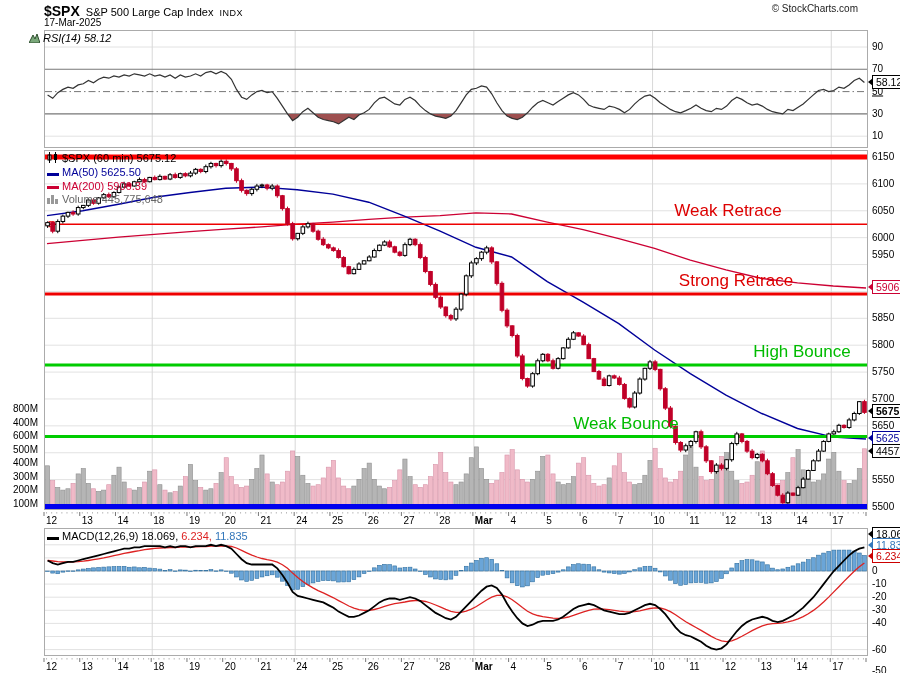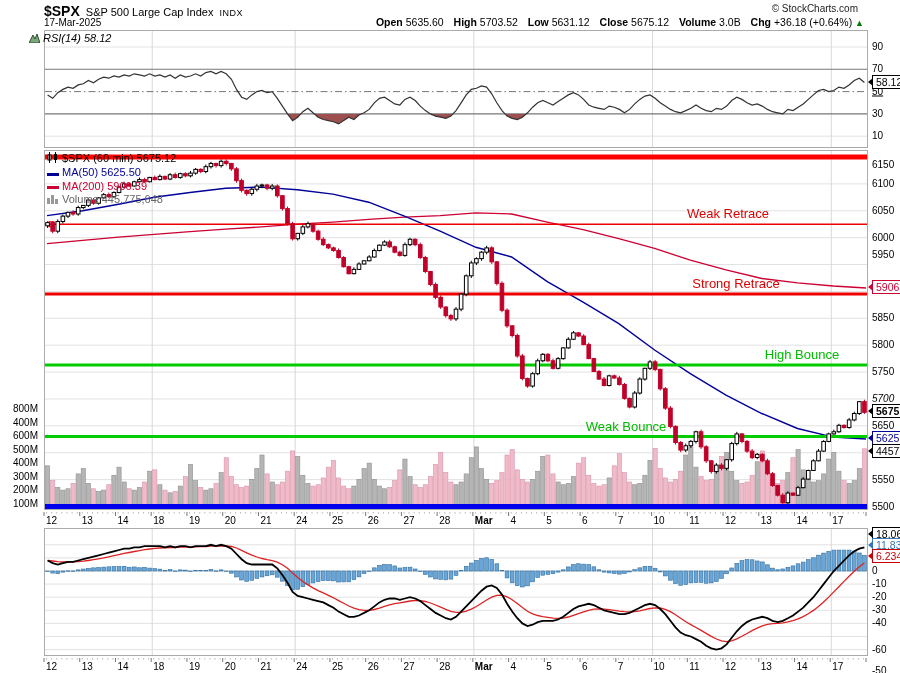--- a/index.html
+++ b/index.html
@@ -18,41 +18,32 @@
   .quote-row .sp{margin-left:7px;}
   .chg-arrow{color:#007700;font-size:9px;}
   .legend{position:absolute;font-size:11px;white-space:nowrap;line-height:13px;}
   .legend .ic{display:inline-block;vertical-align:middle;margin-right:3px;}
   .axlabel{position:absolute;font-size:10px;color:#000;transform:translateY(-50%);}
   .axlabel.right{left:872px;text-align:center;}
   .axlabel.vleft{width:38px;text-align:right;left:0;}
   .xlab{position:absolute;font-size:10px;color:#000;}
   .tag{position:absolute;left:872px;transform:translateY(-50%);font-size:10.5px;background:#fff;border:1px solid #000;padding:0 2px 0 3px;line-height:12px;white-space:nowrap;}
   .tag:before{content:"";position:absolute;left:-5px;top:50%;margin-top:-4px;border-top:4px solid transparent;border-bottom:4px solid transparent;border-right:5px solid currentColor;}
-  .ann-label{position:absolute;font-size:13px;transform:translate(-50%,-100%);white-space:nowrap;}
+  .ann-label{position:absolute;font-size:17px;transform:translate(-50%,-100%);white-space:nowrap;}
 </style>
 </head>
 <body>
 
 <div id="chart-root">
 
   <div class="title-row">
     <span class="sym">$SPX</span><span class="idxname">S&amp;P 500 Large Cap Index</span><span class="exch">INDX</span>
   </div>
   <div class="copyright">© StockCharts.com</div>
   <div class="date-row">17-Mar-2025</div>
-  <div class="quote-row">
-    <b>Open</b> <span>5635.60</span>
-    <b class="sp">High</b> <span>5703.52</span>
-    <b class="sp">Low</b> <span>5631.12</span>
-    <b class="sp">Close</b> <span>5675.12</span>
-    <b class="sp">Volume</b> <span>3.0B</span>
-    <b class="sp">Chg</b> <span>+36.18 (+0.64%)</span>
-    <span class="chg-arrow">▲</span>
-  </div>
 
   <div class="panel" id="rsi-panel" style="top:30px;height:118px;">
     <svg id="rsi-svg" width="822" height="116">
         <line x1="0" x2="822" y1="16" y2="16" stroke="#e2e2e2"></line>
         <line x1="0" x2="822" y1="105.2" y2="105.2" stroke="#e2e2e2"></line>
         <line x1="107.21739130434783" x2="107.21739130434783" y1="0" y2="116" stroke="#d8d8d8"></line>
         <line x1="250.17391304347825" x2="250.17391304347825" y1="0" y2="116" stroke="#d8d8d8"></line>
         <line x1="428.8695652173913" x2="428.8695652173913" y1="0" y2="116" stroke="#d8d8d8"></line>
         <line x1="607.5652173913044" x2="607.5652173913044" y1="0" y2="116" stroke="#d8d8d8"></line>
         <line x1="786.2608695652174" x2="786.2608695652174" y1="0" y2="116" stroke="#d8d8d8"></line>
@@ -781,40 +772,46 @@
         <rect x="792.0192546583851" y="21.091884728854843" width="3.8" height="20.908115271145157" fill="#6aa5d8" stroke="#2f6f9f" stroke-width="0.6"></rect>
         <rect x="797.1248447204969" y="21.081507783083875" width="3.8" height="20.918492216916125" fill="#6aa5d8" stroke="#2f6f9f" stroke-width="0.6"></rect>
         <rect x="802.2304347826088" y="21.0732062264671" width="3.8" height="20.9267937735329" fill="#6aa5d8" stroke="#2f6f9f" stroke-width="0.6"></rect>
         <rect x="807.3360248447206" y="22.114564981173682" width="3.8" height="19.885435018826318" fill="#6aa5d8" stroke="#2f6f9f" stroke-width="0.6"></rect>
         <rect x="812.4416149068323" y="23.995651984938945" width="3.8" height="18.004348015061055" fill="#6aa5d8" stroke="#2f6f9f" stroke-width="0.6"></rect>
         <rect x="817.5472049689441" y="26.476209587951157" width="3.8" height="15.523790412048843" fill="#6aa5d8" stroke="#2f6f9f" stroke-width="0.6"></rect>
         <path d="M2.6 31.5 L7.7 32.0 L12.8 32.7 L17.9 33.0 L23.0 33.0 L28.1 32.9 L33.2 32.7 L38.3 32.2 L43.4 31.5 L48.5 30.7 L53.6 29.8 L58.7 28.9 L63.8 27.8 L68.9 26.7 L74.0 25.6 L79.1 24.4 L84.2 23.5 L89.3 22.5 L94.5 21.7 L99.6 20.7 L104.7 20.0 L109.8 19.4 L114.9 19.0 L120.0 18.9 L125.1 18.5 L130.2 18.5 L135.3 18.2 L140.4 18.0 L145.5 18.1 L150.6 17.9 L155.7 17.7 L160.8 17.6 L165.9 17.2 L171.0 17.2 L176.1 16.9 L181.2 17.0 L186.4 17.5 L191.5 19.0 L196.6 21.3 L201.7 23.8 L206.8 26.2 L211.9 28.0 L217.0 29.5 L222.1 30.7 L227.2 31.6 L232.3 33.2 L237.4 35.7 L242.5 39.3 L247.6 44.1 L252.7 48.6 L257.8 52.5 L262.9 55.9 L268.0 58.9 L273.1 61.6 L278.3 63.9 L283.4 66.4 L288.5 68.8 L293.6 71.6 L298.7 74.3 L303.8 77.0 L308.9 79.2 L314.0 80.7 L319.1 81.3 L324.2 81.3 L329.3 80.5 L334.4 79.1 L339.5 77.4 L344.6 75.9 L349.7 74.6 L354.8 73.8 L359.9 73.0 L365.0 72.0 L370.2 71.5 L375.3 71.6 L380.4 72.5 L385.5 74.0 L390.6 76.0 L395.7 78.1 L400.8 80.3 L405.9 82.3 L411.0 83.4 L416.1 83.3 L421.2 82.1 L426.3 80.1 L431.4 77.5 L436.5 74.3 L441.6 71.0 L446.7 68.1 L451.8 66.3 L457.0 66.1 L462.1 67.8 L467.2 70.8 L472.3 74.5 L477.4 78.5 L482.5 82.2 L487.6 84.9 L492.7 86.5 L497.8 87.6 L502.9 88.4 L508.0 89.1 L513.1 89.4 L518.2 89.1 L523.3 88.0 L528.4 86.4 L533.5 84.6 L538.6 82.9 L543.7 81.3 L548.9 80.2 L554.0 79.9 L559.1 80.2 L564.2 80.7 L569.3 81.3 L574.4 82.1 L579.5 82.7 L584.6 83.0 L589.7 82.6 L594.8 81.8 L599.9 80.7 L605.0 79.5 L610.1 78.8 L615.2 79.0 L620.3 80.3 L625.4 82.6 L630.5 85.7 L635.6 89.3 L640.8 92.7 L645.9 95.6 L651.0 98.5 L656.1 101.4 L661.2 104.4 L666.3 107.4 L671.4 110.0 L676.5 111.9 L681.6 112.6 L686.7 111.8 L691.8 109.9 L696.9 107.3 L702.0 104.5 L707.1 101.7 L712.2 99.2 L717.3 96.9 L722.4 95.4 L727.5 94.6 L732.7 94.3 L737.8 93.8 L742.9 92.9 L748.0 91.6 L753.1 89.8 L758.2 87.6 L763.3 84.8 L768.4 81.4 L773.5 77.5 L778.6 73.0 L783.7 68.1 L788.8 62.9 L793.9 57.7 L799.0 52.4 L804.1 47.2 L809.2 42.2 L814.3 37.7 L819.4 33.9" fill="none" stroke="#dd2222" stroke-width="1.3"></path>
         <path d="M2.6 31.5 L7.7 34.1 L12.8 35.5 L17.9 34.1 L23.0 32.8 L28.1 32.8 L33.2 31.5 L38.3 30.2 L43.4 28.9 L48.5 27.6 L53.6 26.3 L58.7 25.0 L63.8 23.7 L68.9 22.3 L74.0 21.0 L79.1 19.7 L84.2 19.7 L89.3 18.4 L94.5 18.4 L99.6 17.1 L104.7 17.1 L109.8 17.1 L114.9 17.1 L120.0 18.4 L125.1 17.1 L130.2 18.4 L135.3 17.1 L140.4 17.1 L145.5 18.4 L150.6 17.1 L155.7 17.1 L160.8 17.1 L165.9 15.8 L171.0 17.1 L176.1 15.8 L181.2 17.1 L186.4 19.7 L191.5 25.0 L196.6 30.2 L201.7 34.1 L206.8 35.5 L211.9 35.5 L217.0 35.5 L222.1 35.5 L227.2 35.5 L232.3 39.4 L237.4 45.9 L242.5 53.8 L247.6 63.0 L252.7 66.9 L257.8 68.2 L262.9 69.5 L268.0 70.8 L273.1 72.1 L278.3 73.4 L283.4 76.1 L288.5 78.7 L293.6 82.6 L298.7 85.2 L303.8 87.8 L308.9 87.8 L314.0 86.5 L319.1 83.9 L324.2 81.3 L329.3 77.4 L334.4 73.4 L339.5 70.8 L344.6 69.5 L349.7 69.5 L354.8 70.8 L359.9 69.5 L365.0 68.2 L370.2 69.5 L375.3 72.1 L380.4 76.1 L385.5 80.0 L390.6 83.9 L395.7 86.5 L400.8 89.2 L405.9 90.5 L411.0 87.8 L416.1 82.6 L421.2 77.4 L426.3 72.1 L431.4 66.9 L436.5 61.7 L441.6 57.7 L446.7 56.4 L451.8 59.0 L457.0 65.6 L462.1 74.8 L467.2 82.6 L472.3 89.2 L477.4 94.4 L482.5 97.0 L487.6 95.7 L492.7 93.1 L497.8 91.8 L502.9 91.8 L508.0 91.8 L513.1 90.5 L518.2 87.8 L523.3 83.9 L528.4 80.0 L533.5 77.4 L538.6 76.1 L543.7 74.8 L548.9 76.1 L554.0 78.7 L559.1 81.3 L564.2 82.6 L569.3 83.9 L574.4 85.2 L579.5 85.2 L584.6 83.9 L589.7 81.3 L594.8 78.7 L599.9 76.1 L605.0 74.8 L610.1 76.1 L615.2 80.0 L620.3 85.2 L625.4 91.8 L630.5 98.3 L635.6 103.6 L640.8 106.2 L645.9 107.5 L651.0 110.1 L656.1 112.7 L661.2 116.7 L666.3 119.3 L671.4 120.6 L676.5 119.3 L681.6 115.4 L686.7 108.8 L691.8 102.3 L696.9 97.0 L702.0 93.1 L707.1 90.5 L712.2 89.2 L717.3 87.8 L722.4 89.2 L727.5 91.8 L732.7 93.1 L737.8 91.8 L742.9 89.2 L748.0 86.5 L753.1 82.6 L758.2 78.7 L763.3 73.4 L768.4 68.2 L773.5 61.7 L778.6 55.1 L783.7 48.5 L788.8 42.0 L793.9 36.8 L799.0 31.5 L804.1 26.3 L809.2 22.3 L814.3 19.7 L819.4 18.3" fill="none" stroke="#000000" stroke-width="1.8"></path>
       </svg>
   </div>
+  <div class="legend" style="left:47px;top:530px;">
+    <span class="ic"><svg width="12" height="4">
+          <rect width="12" height="3" fill="#000"></rect>
+        </svg></span><span>MACD(12,26,9)</span>
+    <span id="macd-leg-vals"><span style="color: rgb(0, 0, 0);"> 18.069,</span><span style="color: rgb(221, 34, 34);"> 6.234,</span><span style="color: rgb(51, 119, 187);"> 11.835</span></span>
+  </div>
 
 <div class="axlabel right" style="top: 46px;">90</div>
     <div class="axlabel right" style="top: 68.3px;">70</div>
     <div class="axlabel right" style="top: 90.6px; text-decoration: underline;">50</div>
     <div class="axlabel right" style="top: 112.9px;">30</div>
     <div class="axlabel right" style="top: 135.2px;">10</div>
     <div class="tag" style="top: 81.5462px; color: rgb(0, 0, 0); border-color: rgb(0, 0, 0);">58.12</div>
     <div class="ann-label" style="left: 728px; top: 221.212px; color: rgb(221, 0, 0);">Weak Retrace</div>
     <div class="ann-label" style="left: 736px; top: 291.113px; color: rgb(221, 0, 0);">Strong Retrace</div>
     <div class="ann-label" style="left: 802px; top: 362.09px; color: rgb(0, 187, 0);">High Bounce</div>
     <div class="ann-label" style="left: 626px; top: 433.604px; color: rgb(0, 187, 0);">Weak Bounce</div>
-    <div class="axlabel right" style="top: 156px; margin-top: 8px;">6150</div>
+    <div class="axlabel right" style="top: 156px;">6150</div>
     <div class="axlabel right" style="top: 182.885px;">6100</div>
     <div class="axlabel right" style="top: 209.77px;">6050</div>
     <div class="axlabel right" style="top: 236.655px;">6000</div>
     <div class="axlabel right" style="top: 254px;">5950</div>
     <div class="axlabel right" style="top: 317.31px;">5850</div>
     <div class="axlabel right" style="top: 344.195px;">5800</div>
     <div class="axlabel right" style="top: 371.08px;">5750</div>
-    <div class="axlabel right" style="top: 397.965px; font-style: italic;">5700</div>
+    <div class="axlabel right" style="top: 397.965px;">5700</div>
     <div class="axlabel right" style="top: 424.85px;">5650</div>
     <div class="axlabel right" style="top: 478.62px;">5550</div>
     <div class="axlabel right" style="top: 505.505px;">5500</div>
     <div class="axlabel vleft" style="top: 408px;">800M</div>
     <div class="axlabel vleft" style="top: 421.5px;">400M</div>
     <div class="axlabel vleft" style="top: 435px;">600M</div>
     <div class="axlabel vleft" style="top: 448.5px;">500M</div>
     <div class="axlabel vleft" style="top: 462px;">400M</div>
     <div class="axlabel vleft" style="top: 475.5px;">300M</div>
     <div class="axlabel vleft" style="top: 489px;">200M</div>

